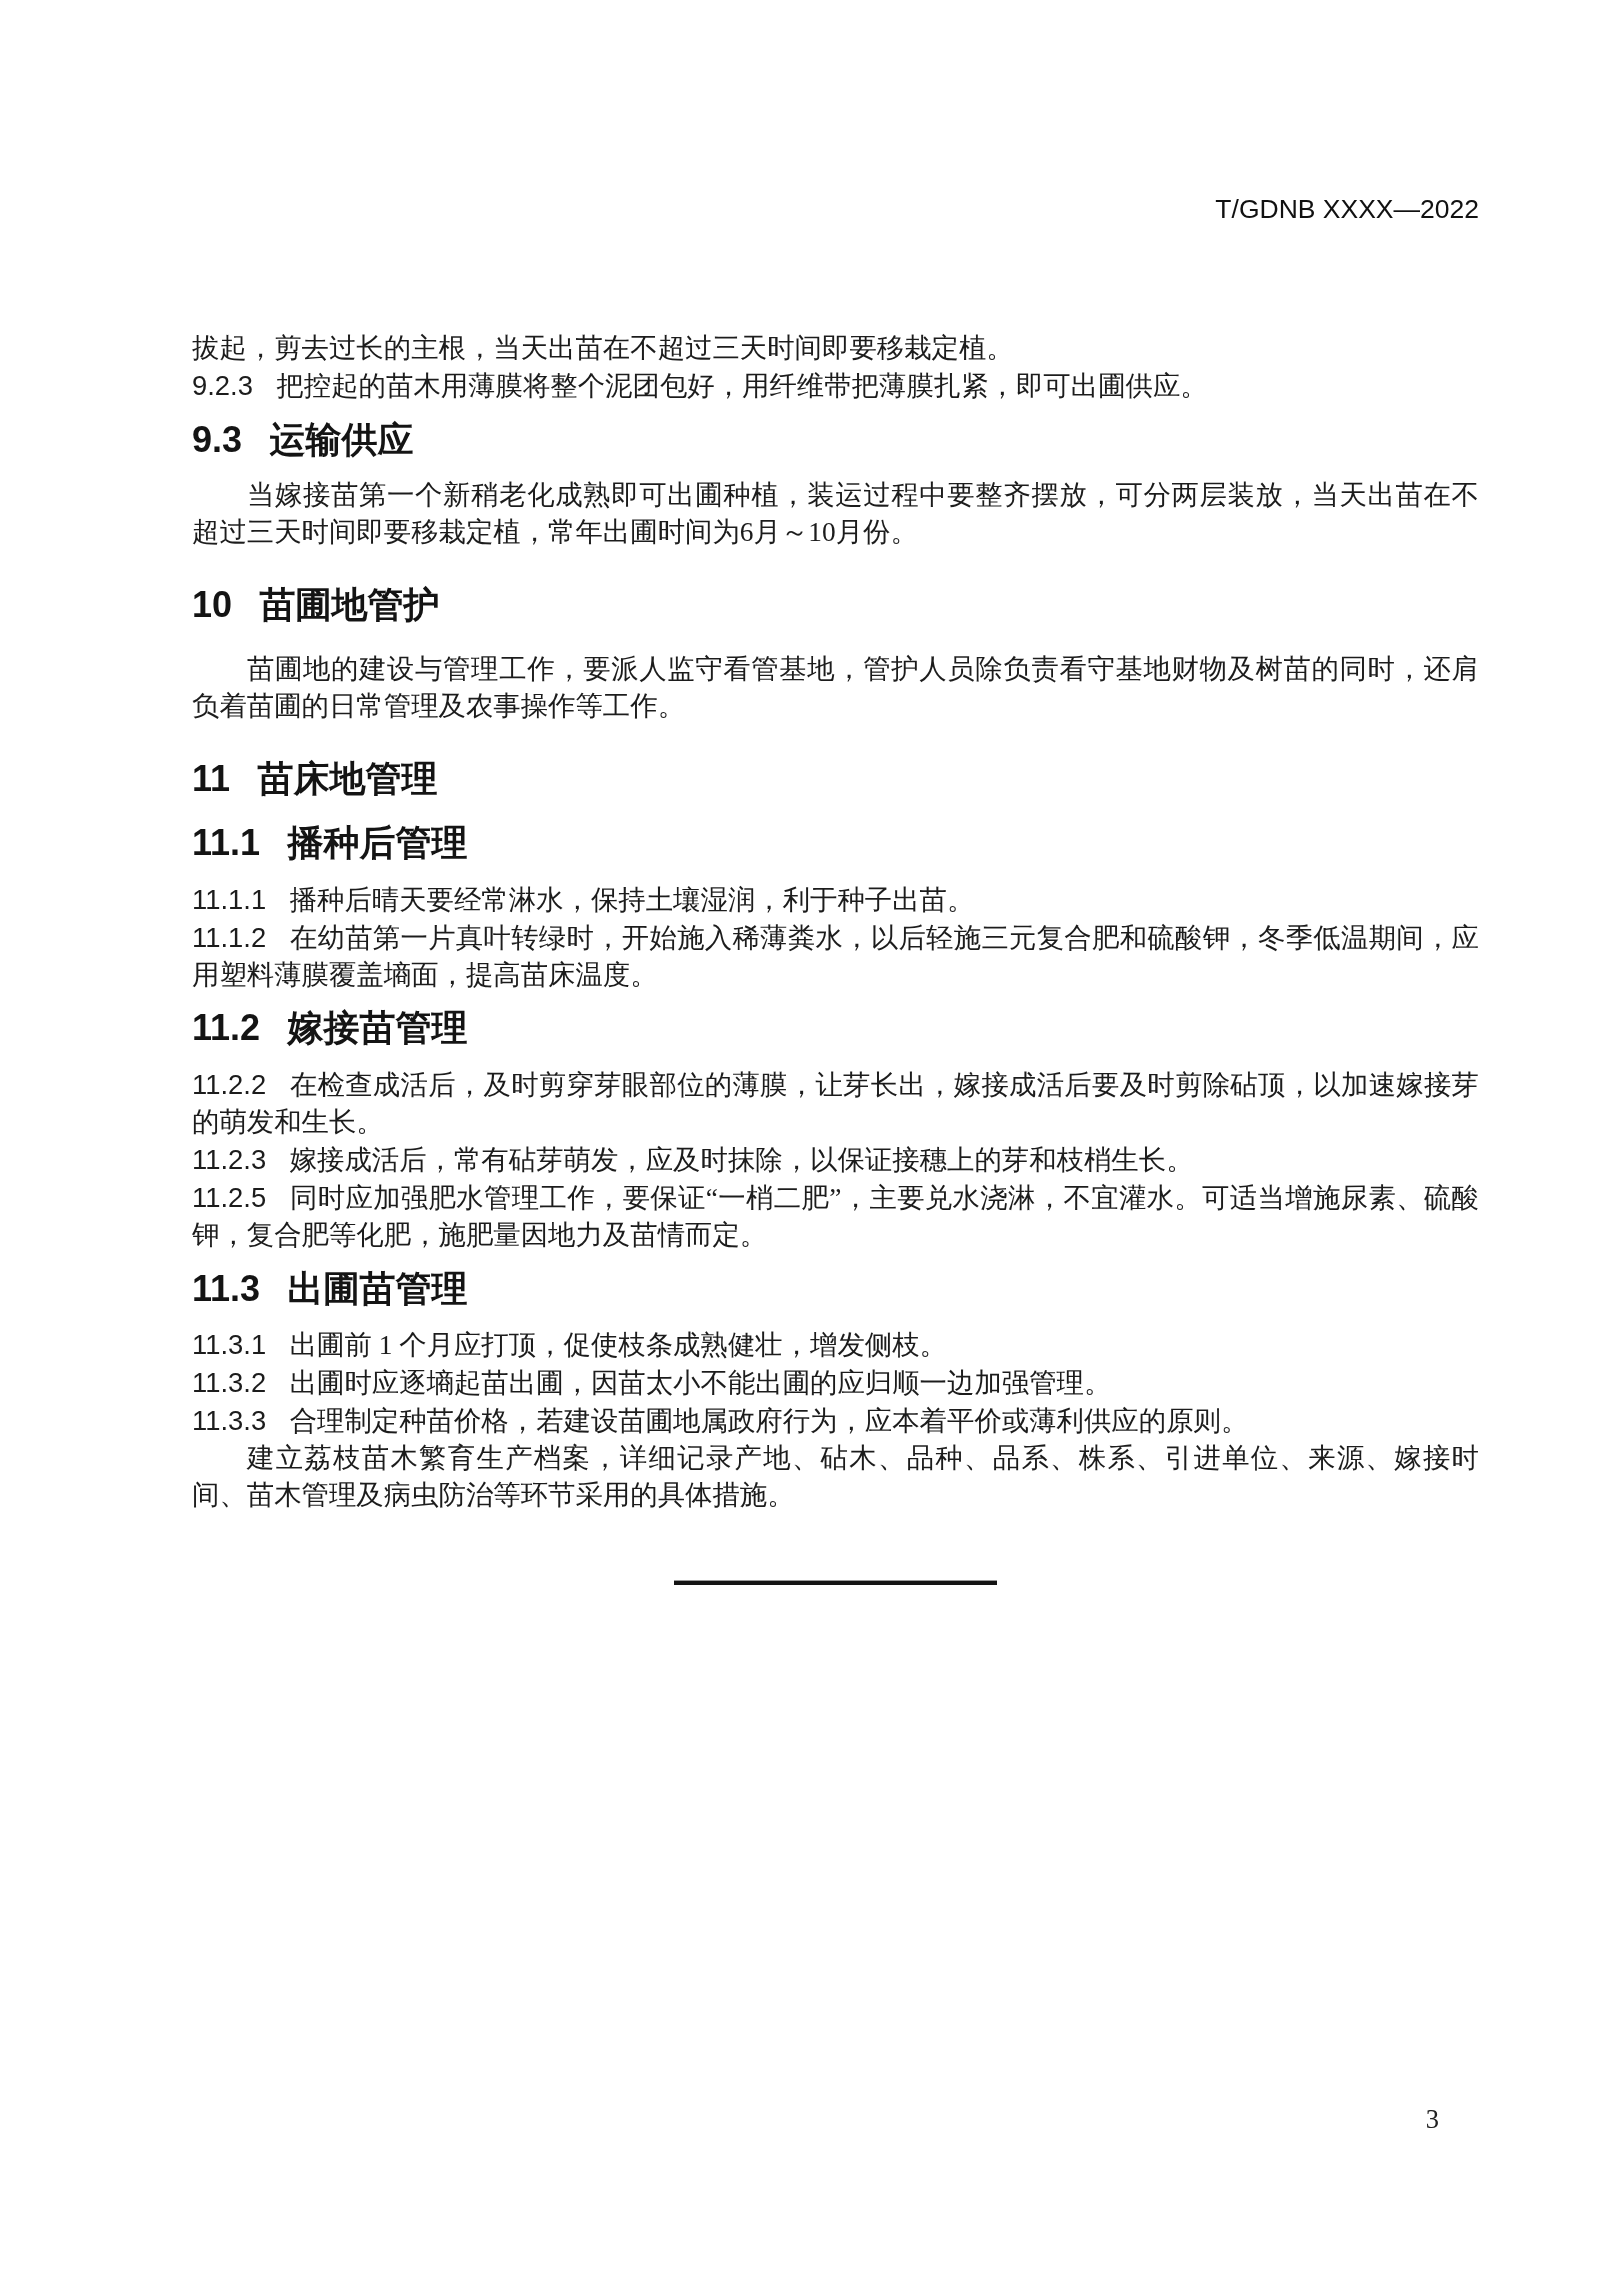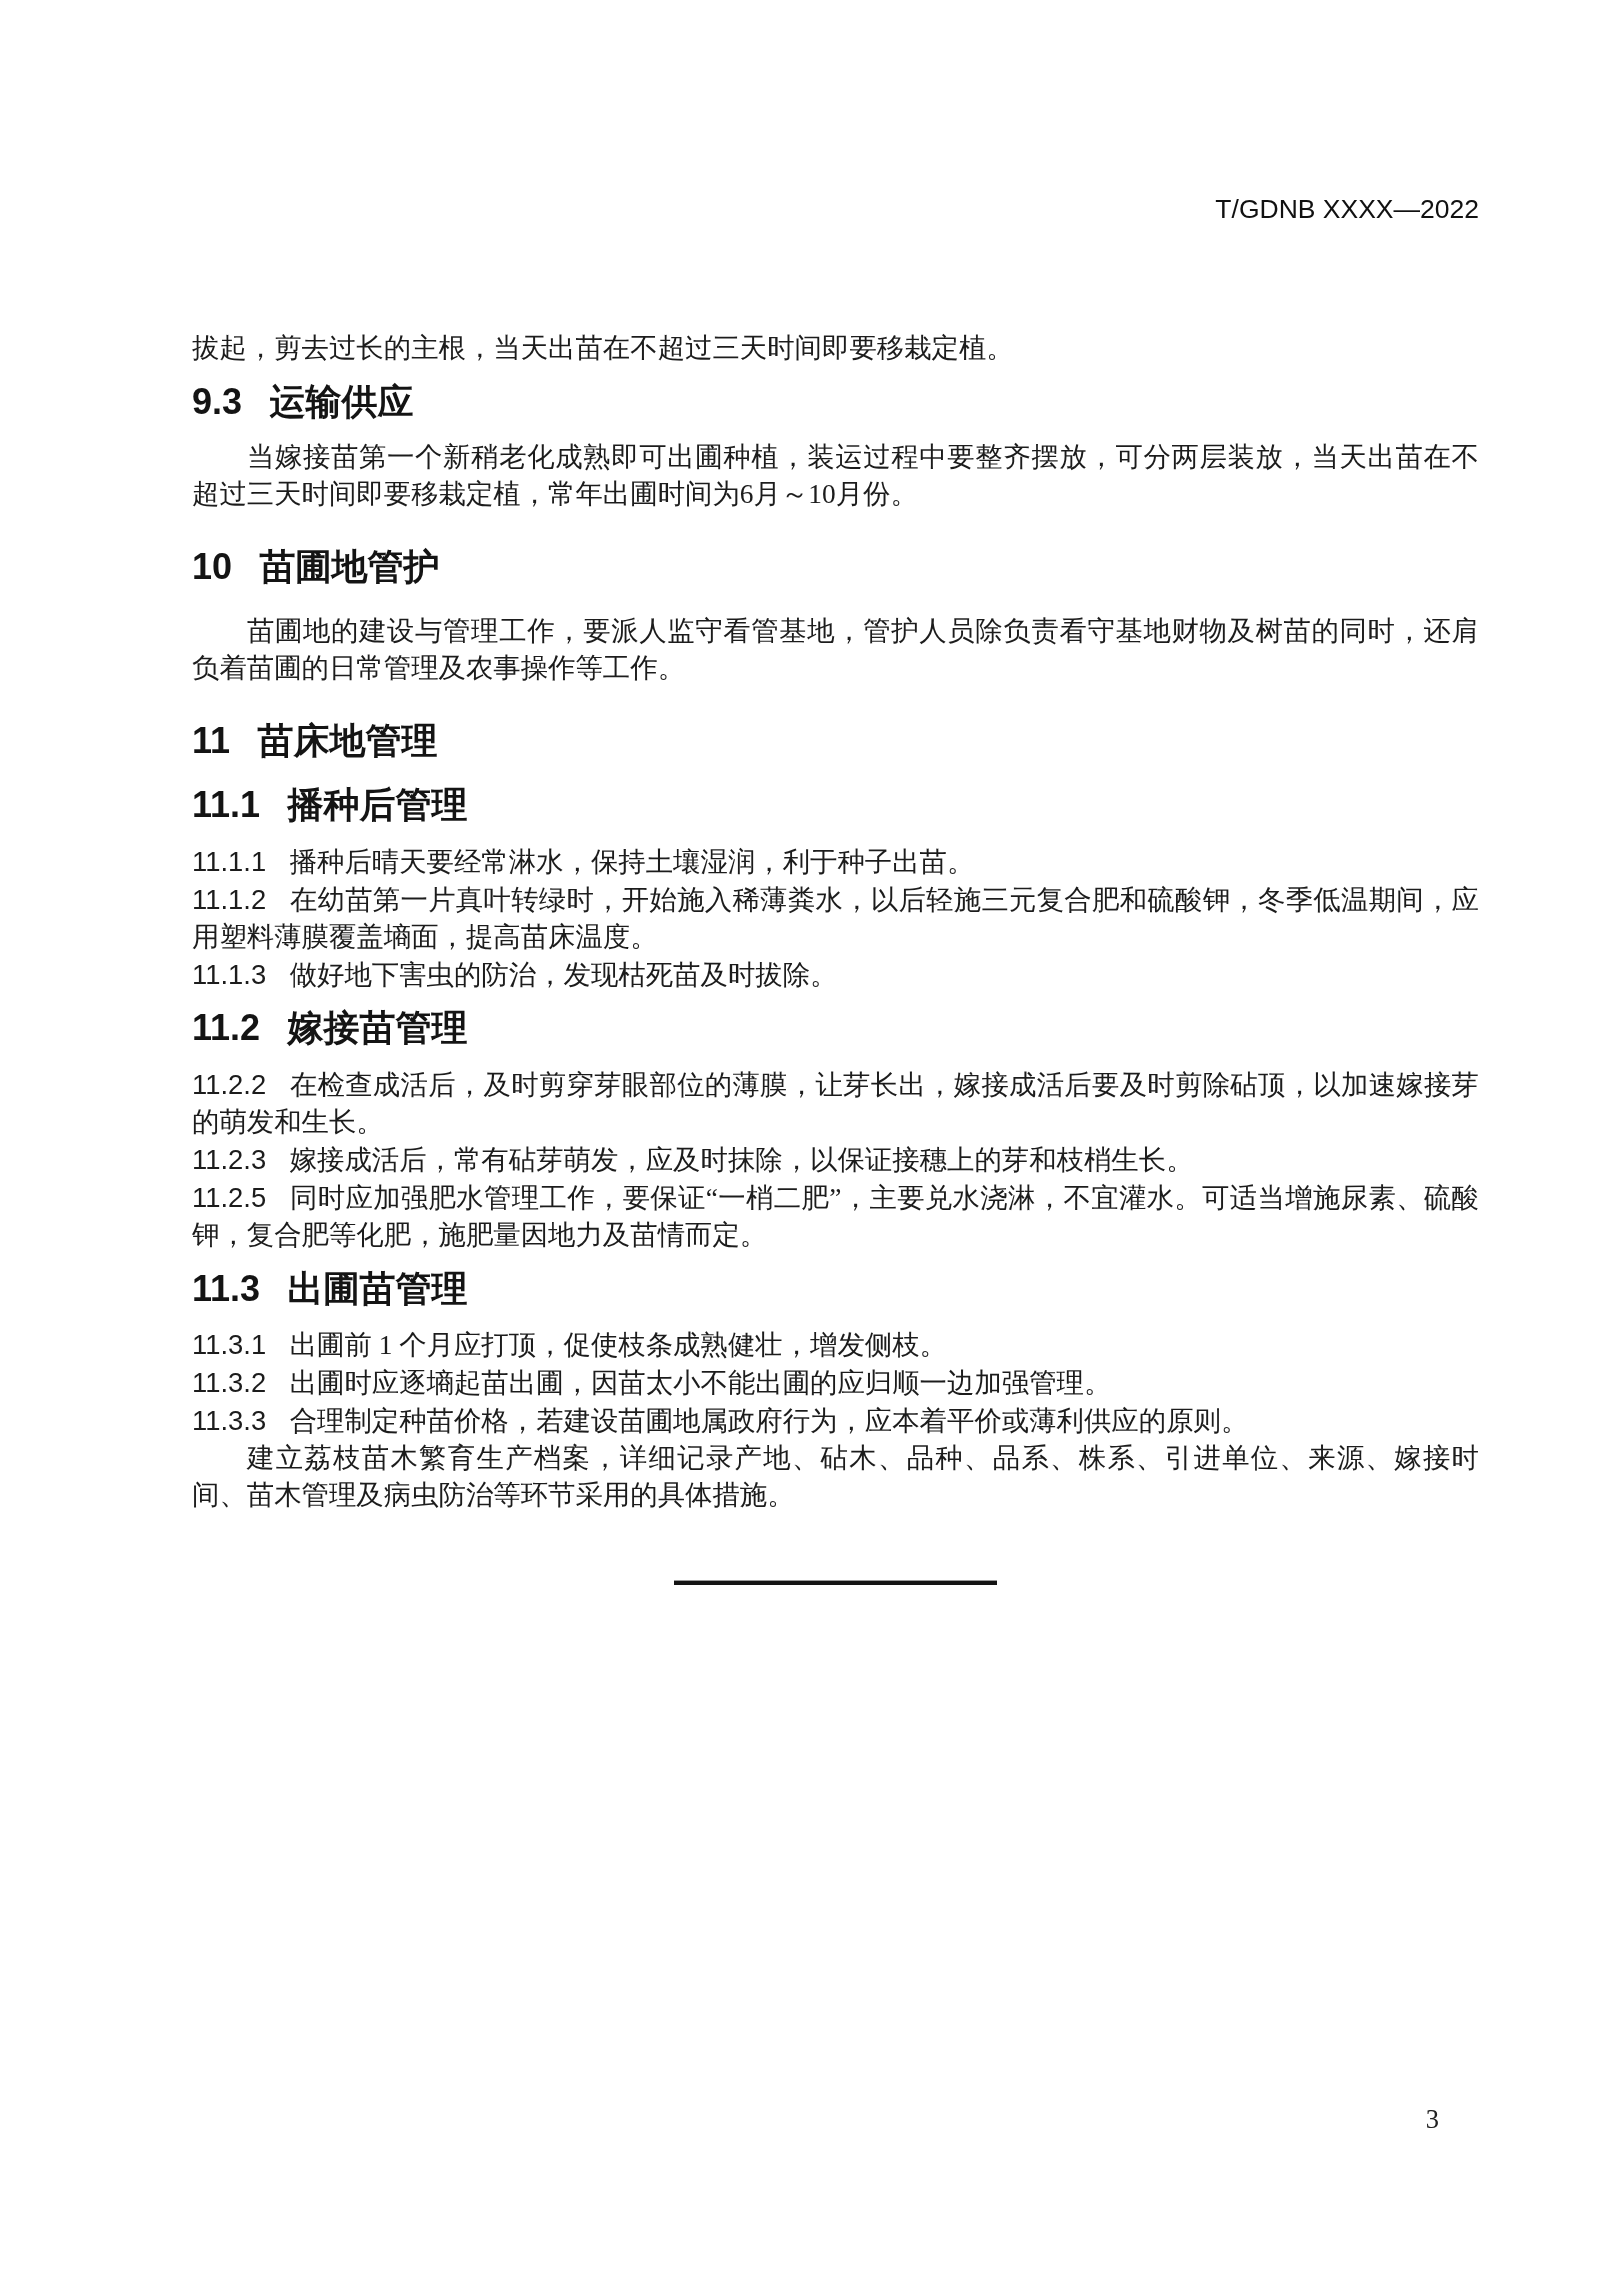--- a/index.html
+++ b/index.html
@@ -70,38 +70,38 @@
 </style>
 </head>
 <body>
 
 <div class="page">
 
   <p class="doc-header">T/GDNB XXXX—2022</p>
 
   <p class="cont first-block">拔起，剪去过长的主根，当天出苗在不超过三天时间即要移栽定植。</p>
 
+  <p class="clause"><span class="num">9.2.3</span><span>把控起的苗木用薄膜将整个泥团包好，用纤维带把薄膜扎紧，即可出圃供应。</span></p>
 
   <h2 class="sec"><span class="num">9.3</span><span>运输供应</span></h2>
 
   <p class="indent">当嫁接苗第一个新稍老化成熟即可出圃种植，装运过程中要整齐摆放，可分两层装放，当天出苗在不超过三天时间即要移栽定植，常年出圃时间为6月～10月份。</p>
 
   <h1 class="sec"><span class="num">10</span><span>苗圃地管护</span></h1>
 
   <p class="indent">苗圃地的建设与管理工作，要派人监守看管基地，管护人员除负责看守基地财物及树苗的同时，还肩负着苗圃的日常管理及农事操作等工作。</p>
 
   <h1 class="sec"><span class="num">11</span><span>苗床地管理</span></h1>
 
   <h2 class="sec"><span class="num">11.1</span><span>播种后管理</span></h2>
 
   <p class="clause"><span class="num">11.1.1</span><span>播种后晴天要经常淋水，保持土壤湿润，利于种子出苗。</span></p>
 
   <p class="clause"><span class="num">11.1.2</span><span>在幼苗第一片真叶转绿时，开始施入稀薄粪水，以后轻施三元复合肥和硫酸钾，冬季低温期间，应用塑料薄膜覆盖墒面，提高苗床温度。</span></p>
 
-  <p class="clause"><span class="num">11.1.3</span><span>做好地下害虫的防治，发现枯死苗及时拔除。</span></p>
 
   <h2 class="sec"><span class="num">11.2</span><span>嫁接苗管理</span></h2>
 
 
   <p class="clause"><span class="num">11.2.2</span><span>在检查成活后，及时剪穿芽眼部位的薄膜，让芽长出，嫁接成活后要及时剪除砧顶，以加速嫁接芽的萌发和生长。</span></p>
 
   <p class="clause"><span class="num">11.2.3</span><span>嫁接成活后，常有砧芽萌发，应及时抹除，以保证接穗上的芽和枝梢生长。</span></p>
 
 
   <p class="clause"><span class="num">11.2.5</span><span>同时应加强肥水管理工作，要保证“一梢二肥”，主要兑水浇淋，不宜灌水。可适当增施尿素、硫酸钾，复合肥等化肥，施肥量因地力及苗情而定。</span></p>

